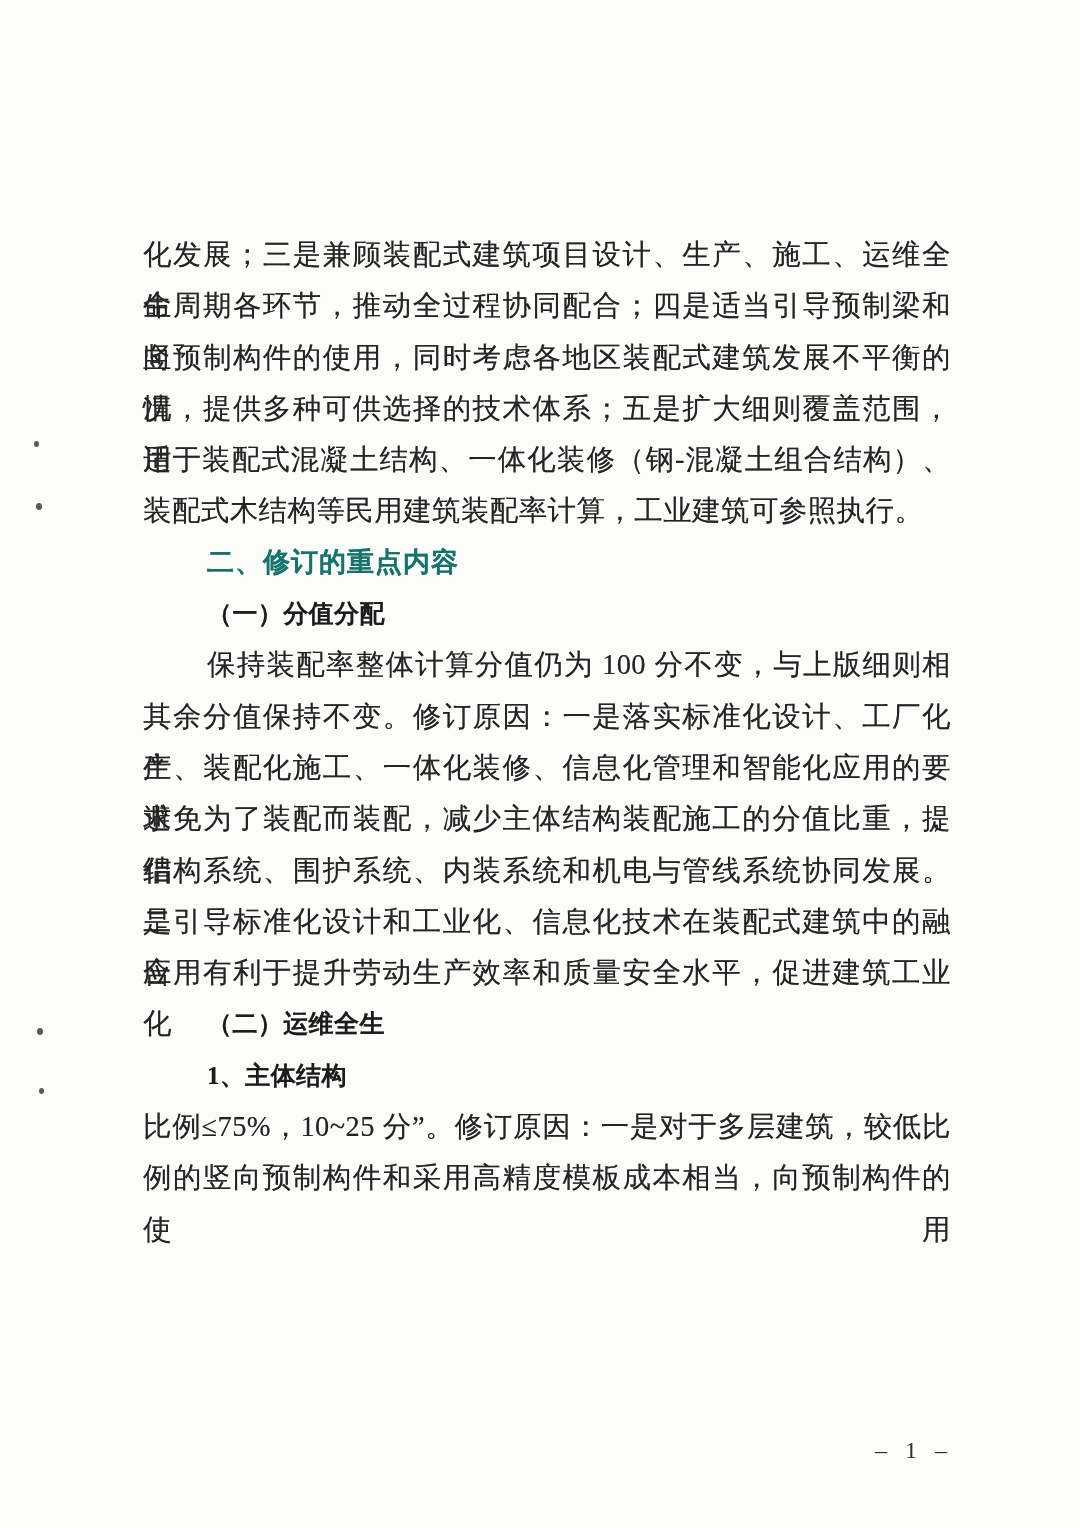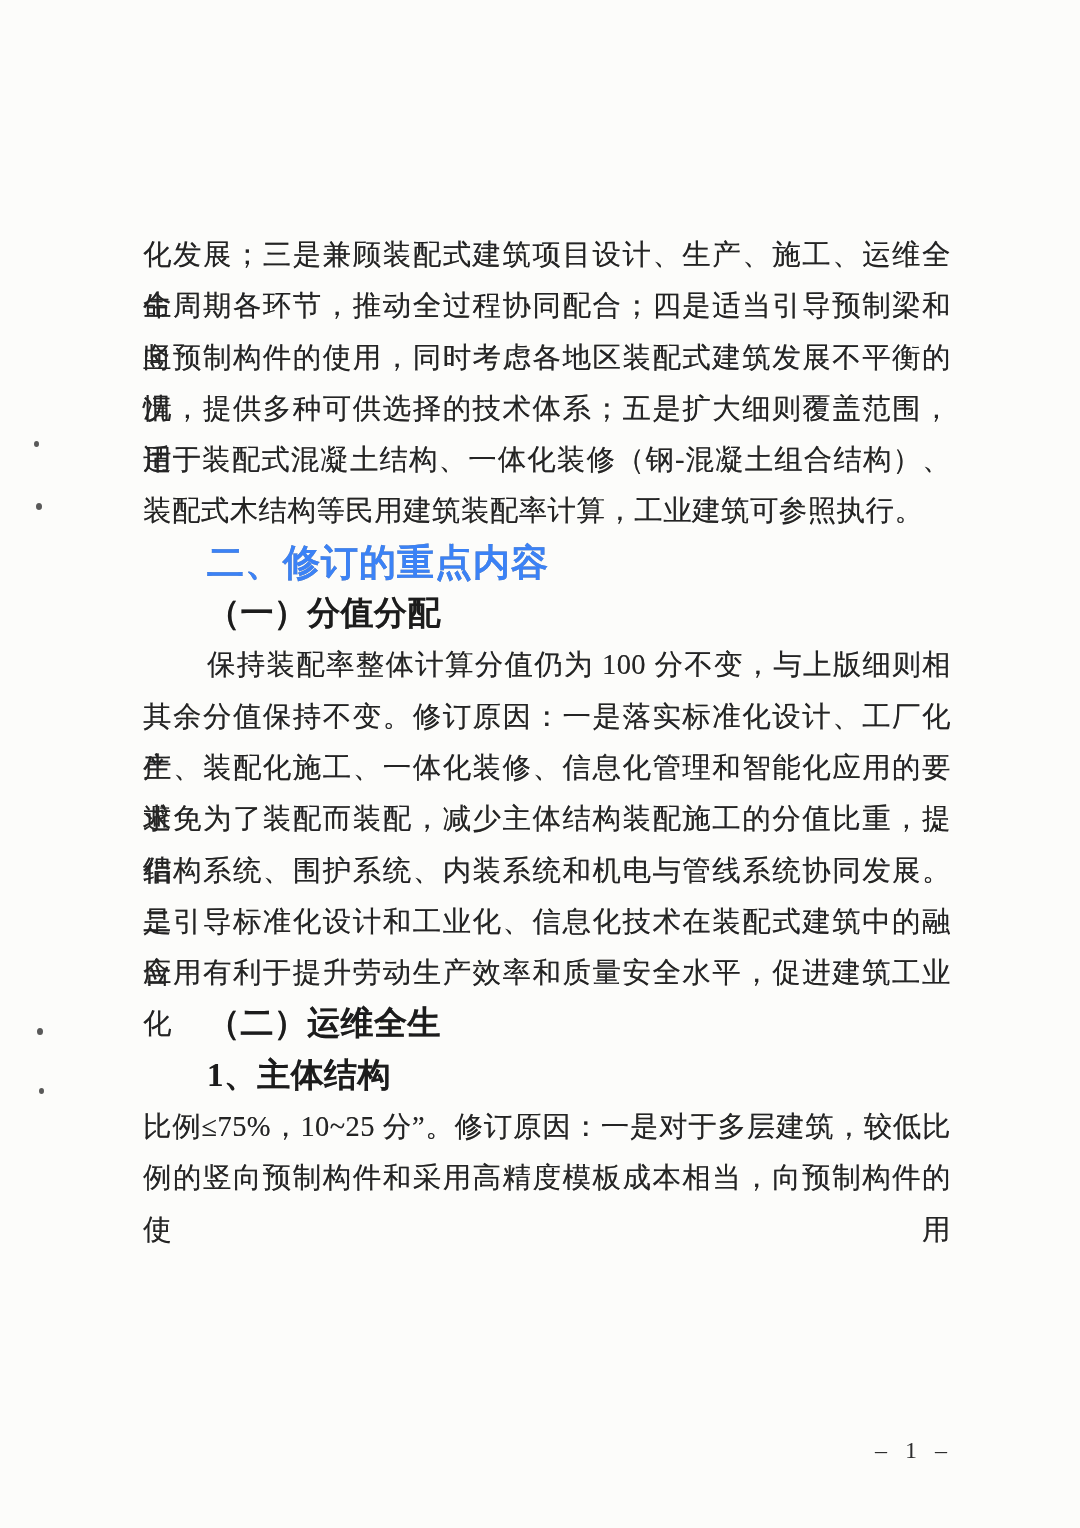--- a/index.html
+++ b/index.html
@@ -31,27 +31,27 @@
   .line.nojustify{
     text-align:center;
     text-align-last:left;
   }
   .line.indent{
     padding-left:64px;
   }
   .style-heading1{
     font-family:"Liberation Sans","DejaVu Sans",sans-serif;
     font-weight:700;
-    font-size:37px;
-    color:#3b82f6;
+    font-size:27px;
+    color:#0f766e;
     letter-spacing:1px;
   }
   .style-heading2{
     font-weight:700;
-    font-size:33px;
+    font-size:25px;
     color:#1c1c1c;
   }
   .page-number{
     position:absolute;
     left:854px;top:1437px;
     width:120px;
     font-size:24px;
     color:#2e2e2e;
     letter-spacing:6px;
     text-align:center;

